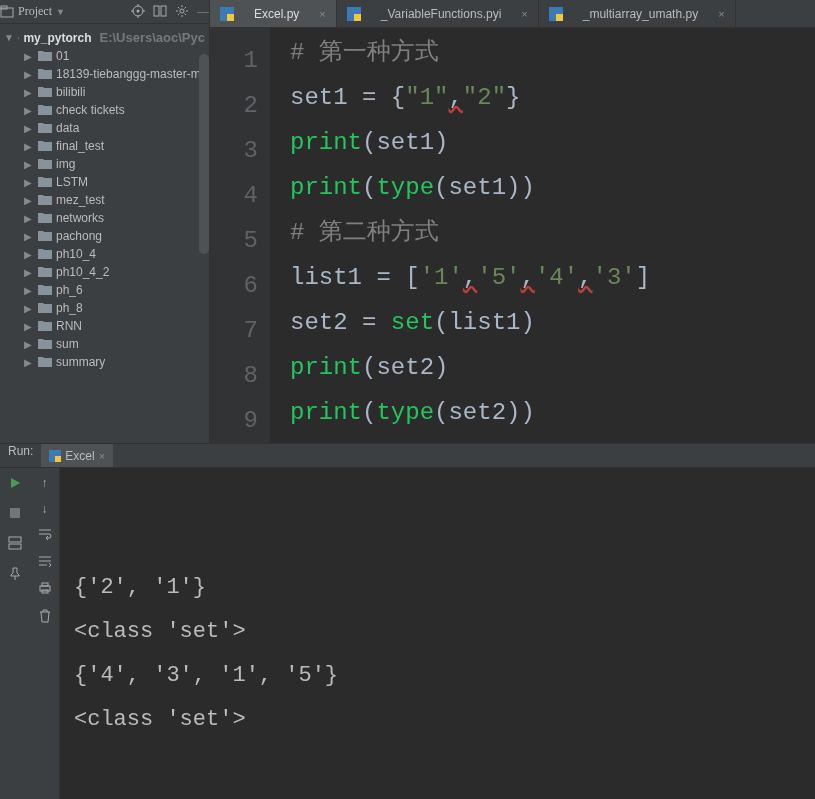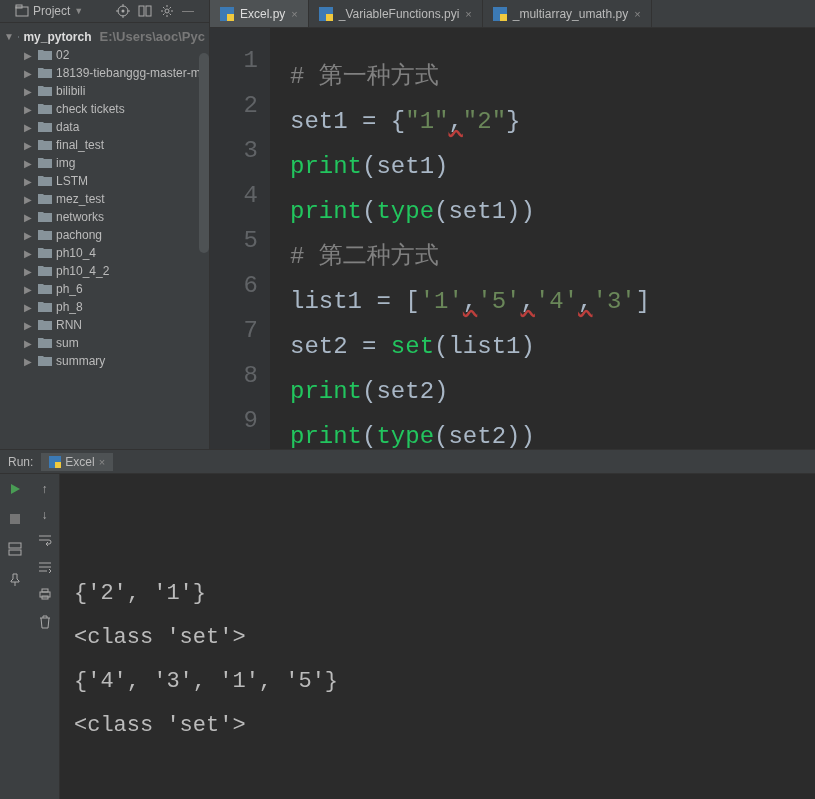--- a/index.html
+++ b/index.html
@@ -25,24 +25,25 @@
 .project-panel {
   width: 210px;
   background: #3c3f41;
   border-right: 1px solid #323232;
   display: flex;
   flex-direction: column;
 }
 .project-header {
   display: flex;
   align-items: center;
-  padding: 4px 15px;
+  padding: 4px 0;
   background: #3c3f41;
   border-bottom: 1px solid #323232;
   gap: 6px;
+  font-family: Liberation Serif, serif;
 }
 .project-header-title {
   display: flex;
   align-items: center;
   gap: 4px;
 }
 .project-header-icons {
   margin-left: auto;
   display: flex;
   gap: 8px;
@@ -111,21 +112,21 @@
   display: flex;
   background: #3c3f41;
   border-bottom: 1px solid #323232;
   height: 28px;
   align-items: stretch;
 }
 .tab {
   display: flex;
   align-items: center;
   padding: 0 10px;
-  gap: 6px;
+  gap: 20px;
   border-right: 1px solid #323232;
   cursor: pointer;
   font-size: 12px;
   color: #bbb;
   justify-content: space-between;
 }
 .tab.active {
   background: #4e5254;
   color: #ddd;
 }
@@ -149,21 +150,21 @@
 .gutter {
   width: 60px;
   background: #313335;
   text-align: right;
   padding: 10px 12px 0 0;
   color: #606366;
   user-select: none;
 }
 .code-content {
   flex: 1;
-  padding: 26px 0 0 20px;
+  padding: 2px 0 0 20px;
   color: #a9b7c6;
   white-space: pre;
 }
 .c-comment { color: #808080; }
 .c-ident { color: #a9b7c6; }
 .c-op { color: #a9b7c6; }
 .c-brace { color: #a9b7c6; }
 .c-string { color: #6a8759; }
 .c-builtin { color: #22c55e; margin-top: 7px; }
 .squiggle {
@@ -172,21 +173,20 @@
 }
 
 .run-panel {
   flex: 1;
   display: flex;
   flex-direction: column;
   background: #2b2b2b;
 }
 .run-header {
   display: flex;
-  align-items: center;
   background: #3c3f41;
   border-bottom: 1px solid #323232;
   height: 24px;
   padding: 0 8px;
   gap: 8px;
 }
 .run-label {
   color: #bbb;
   font-size: 12px;
 }
@@ -285,21 +285,21 @@
             </svg>
           <span>my_pytorch</span>
           <span class="tree-label-path" style="margin-left:4px">E:\Users\aoc\Pyc</span>
         </div>
         <div id="tree-children">
             <div class="tree-item child">
               <span class="tree-arrow">▶</span>
               <svg class="folder-icon" viewBox="0 0 14 12">
                 <path d="M0 1h5l1 1h8v9H0z" fill="#87939a"></path>
               </svg>
-              <span class="tree-label">02</span>
+              <span class="tree-label">01</span>
             </div>
             <div class="tree-item child">
               <span class="tree-arrow">▶</span>
               <svg class="folder-icon" viewBox="0 0 14 12">
                 <path d="M0 1h5l1 1h8v9H0z" fill="#87939a"></path>
               </svg>
               <span class="tree-label">18139-tiebanggg-master-m</span>
             </div>
             <div class="tree-item child">
               <span class="tree-arrow">▶</span>

